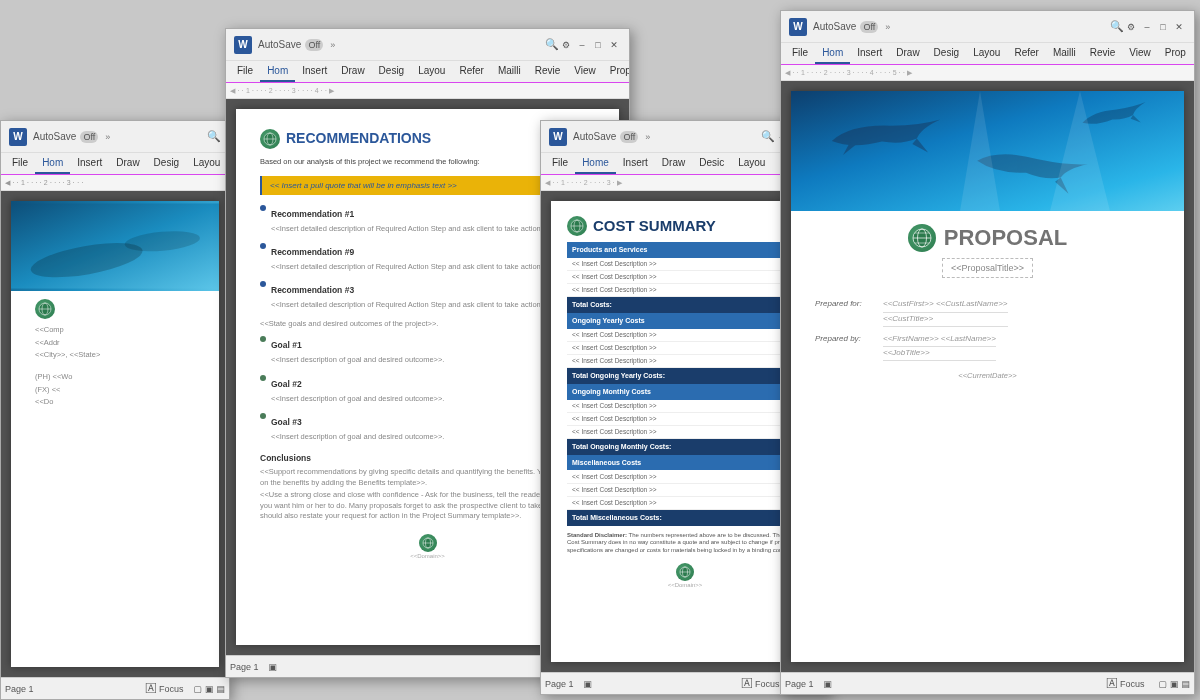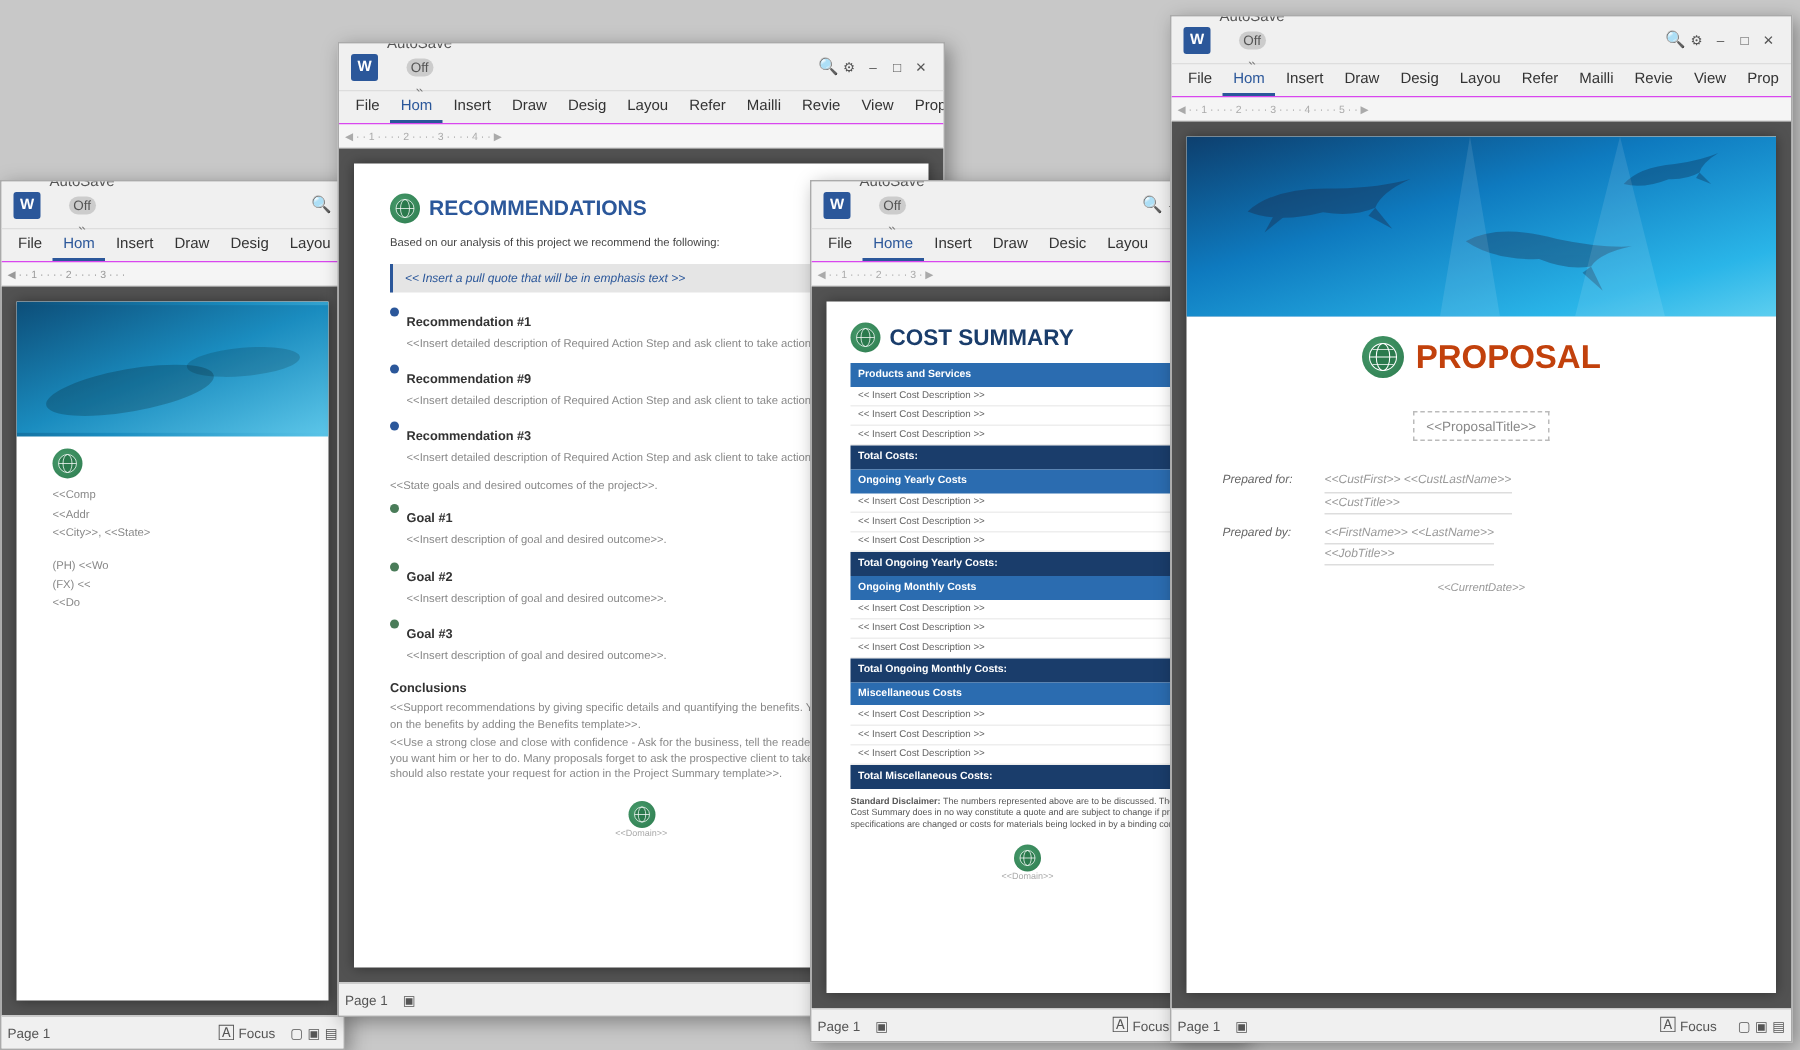--- a/index.html
+++ b/index.html
@@ -48,21 +48,20 @@
       margin-right: 6px;
       border-radius: 2px;
     }
 
     .autosave-area {
       display: flex;
       align-items: center;
       gap: 4px;
       font-size: 10px;
       color: #555;
-      flex-direction: column;
     }
 
     .toggle-switch {
       display: inline-flex;
       align-items: center;
       background: #ddd;
       border-radius: 8px;
       padding: 1px 3px;
       font-size: 9px;
       gap: 2px;
@@ -246,21 +245,21 @@
       margin-bottom: 2px;
     }
 
     .pull-quote {
       border-left: 2px solid #2b579a;
       padding: 4px 8px;
       margin: 8px 0;
       font-size: 8px;
       color: #2b579a;
       font-style: italic;
-      background: #e5e5e5;
+      background: #eab308;
     }
 
     .bullet-item {
       display: flex;
       align-items: flex-start;
       gap: 5px;
       margin: 5px 0;
     }
 
     .bullet-dot {
@@ -319,22 +318,22 @@
     }
 
     .proposal-title-area {
       text-align: center;
       margin-bottom: 16px;
     }
 
     .proposal-heading {
       font-size: 22px;
       font-weight: bold;
-      color: #c2410c;
-      margin-bottom: 20px;
+      color: #737373;
+      margin-bottom: 4px;
       display: flex;
       align-items: center;
       justify-content: center;
       gap: 8px;
     }
 
     .proposal-subtitle {
       font-size: 9px;
       color: #888;
       border: 1px dashed #bbb;
@@ -401,20 +400,21 @@
       color: #777;
       padding: 0 3px;
     }
 
     .cost-summary-heading {
       font-size: 15px;
       font-weight: bold;
       color: #1a3d6b;
       margin-bottom: 6px;
       display: flex;
+      align-items: center;
       gap: 6px;
     }
 
     .disclaimer-text {
       font-size: 6px;
       color: #555;
       margin-top: 6px;
       line-height: 1.3;
     }
 

